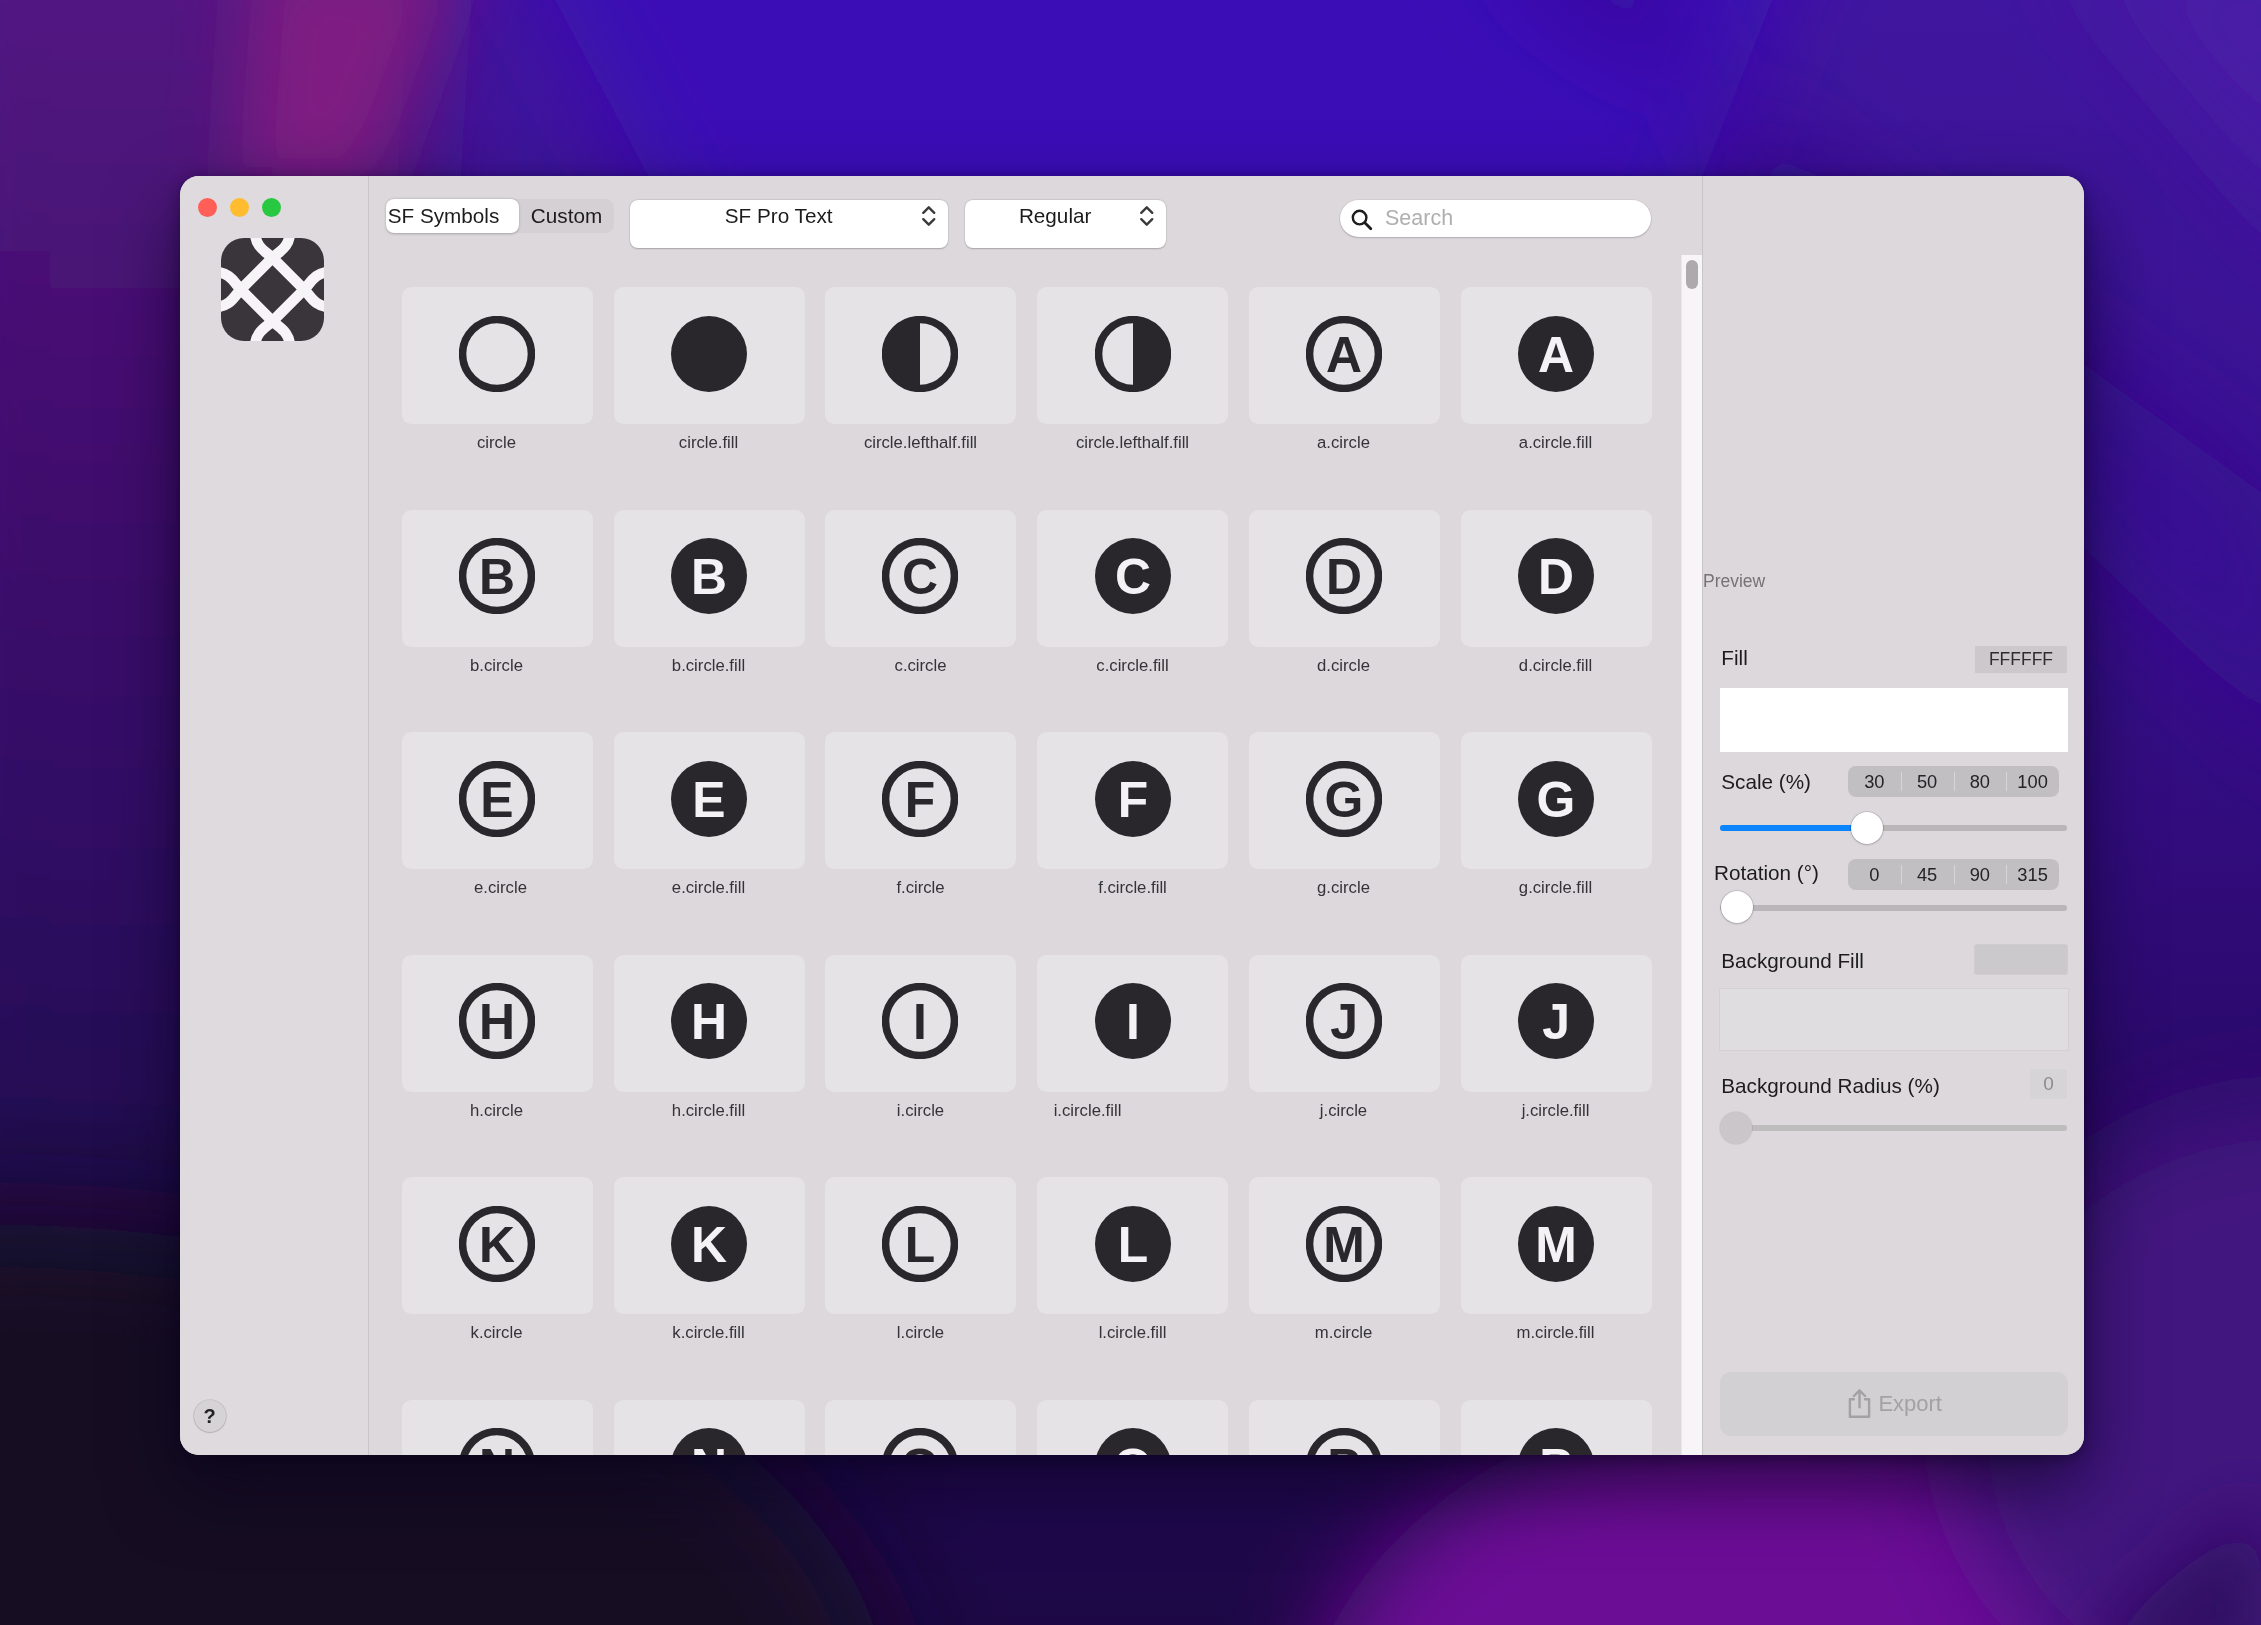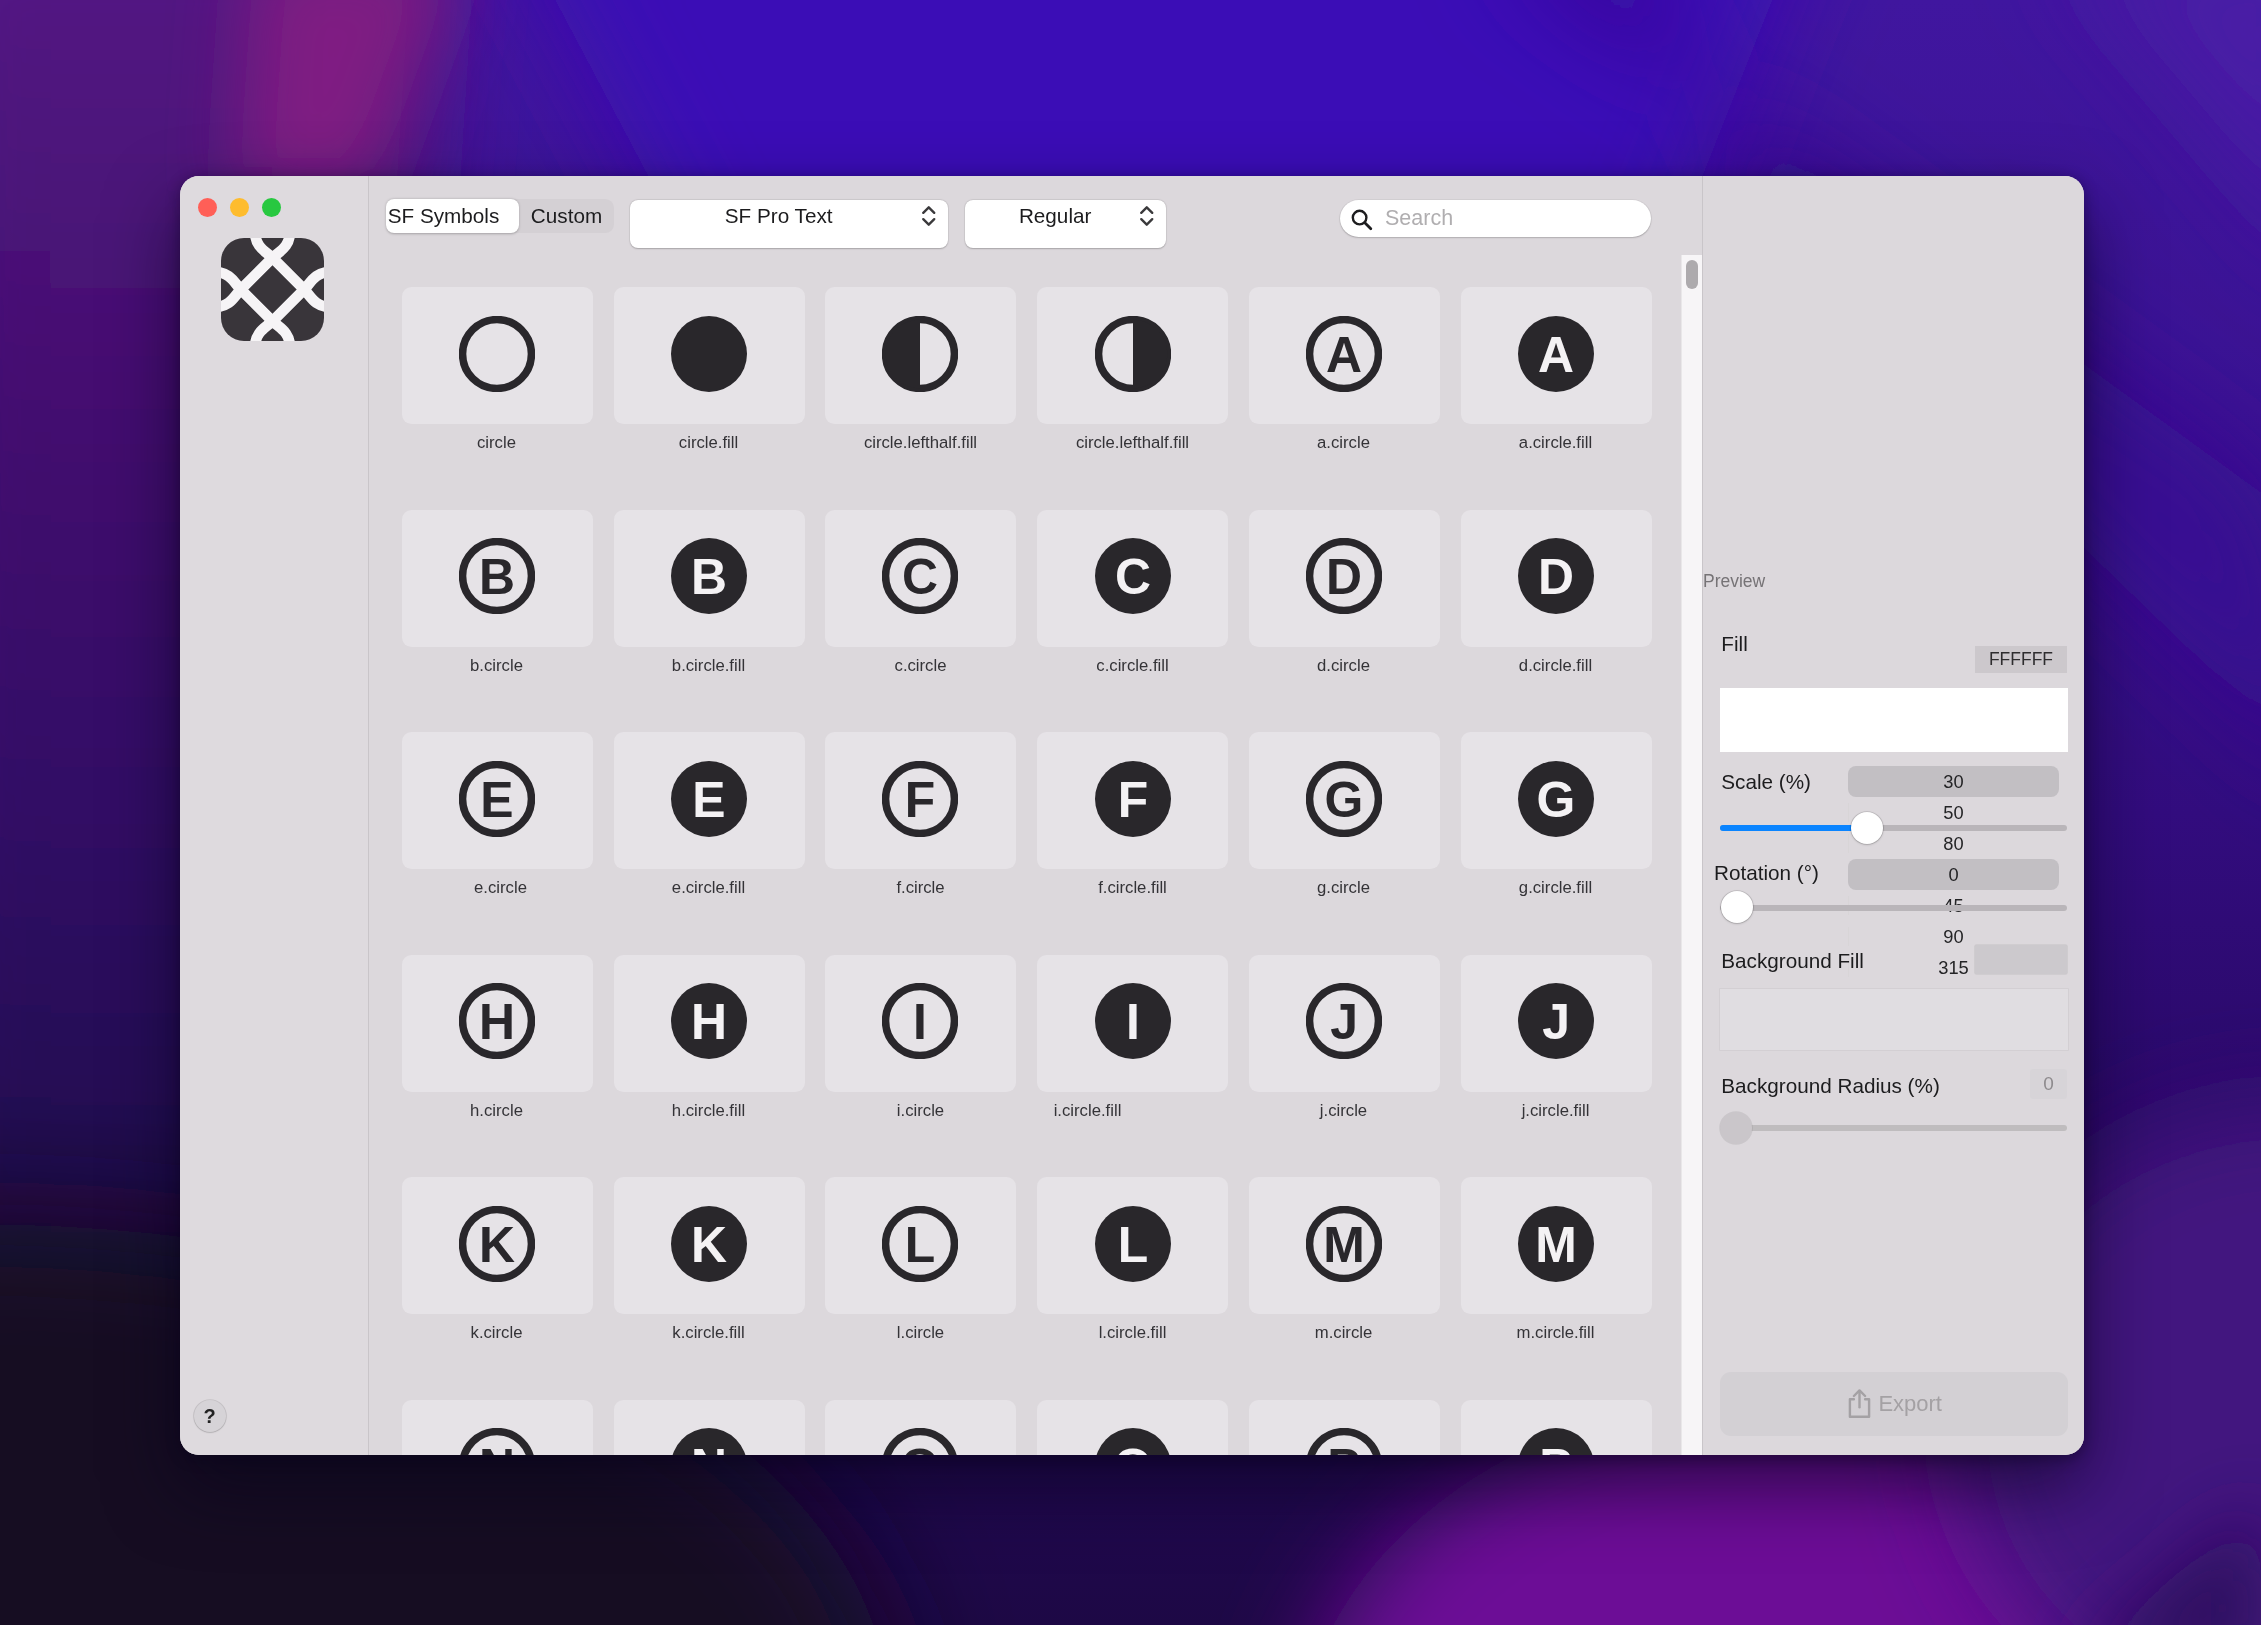--- a/index.html
+++ b/index.html
@@ -15,21 +15,21 @@
 .popup{position:absolute;top:24px;height:48px;background:#fff;border-radius:8px;box-shadow:0 0.8px 1.6px rgba(0,0,0,.22),0 0 0 0.8px rgba(0,0,0,.04);}
 .popup .t{position:absolute;left:0;width:calc(100% - 20.7px);top:0;height:32px;line-height:32px;font-size:20.7px;color:#1c1c1e;text-align:center;}
 .popup svg{position:absolute;right:11px;top:4.8px;}
 .search{position:absolute;left:1160px;top:24px;width:311px;height:37px;background:#fff;border-radius:18.7px;box-shadow:0 0.8px 1.6px rgba(0,0,0,.22),0 0 0 0.8px rgba(0,0,0,.04);}
 .search .ph{position:absolute;left:45px;top:0;height:37px;line-height:37px;font-size:21.5px;color:#b0aeb0;}
 .sbtrack{position:absolute;left:1501px;top:79px;width:21.5px;height:1201px;background:#f7f5f7;border-left:0.8px solid #e9e7e9;}
 .sbthumb{position:absolute;left:1506px;top:84px;width:12px;height:29px;background:#adaaad;border-radius:6.4px;}
 .panel{position:absolute;left:1522px;top:0;width:382px;height:1279px;background:#dcd8dc;border-left:0.8px solid #c9c5c9;}
 .p{position:absolute;}
 .lab{font-size:20.7px;color:#1c1c1e;}
-.pseg{position:absolute;background:#c2bfc3;border-radius:8px;width:211px;height:31px;display:flex;flex-direction:column;}
+.pseg{position:absolute;background:#c2bfc3;border-radius:8px;width:211px;height:31px;display:flex;}
 .pseg div{flex:1;text-align:center;line-height:31px;font-size:18.3px;color:#242426;position:relative;}
 .pseg div+div:before{content:"";position:absolute;left:0;top:6.4px;bottom:6.4px;width:0.8px;background:#d8d5d7;}
 .track{position:absolute;height:5.6px;border-radius:3.2px;background:#b9b5b9;}
 .knob{position:absolute;width:32px;height:32px;border-radius:50%;background:#fff;box-shadow:0 0 0 0.8px rgba(0,0,0,.12),0 0.8px 2.4px rgba(0,0,0,.2);}
 .export{position:absolute;left:16.7px;top:1196px;width:348px;height:64px;background:#d3d0d4;border-radius:11px;display:flex;align-items:center;justify-content:center;gap:4px;}
 .export span{font-size:22px;color:#a4a1a4;}
 .help{position:absolute;left:13.5px;top:1224px;width:32px;height:32px;border-radius:50%;background:#d6d3d7;box-shadow:0 0 0 0.8px rgba(0,0,0,.1),0 0.8px 1.6px rgba(0,0,0,.15);text-align:center;line-height:32px;font-size:20px;font-weight:bold;color:#222;}
 </style></head><body>
 <div class="wall">
     <svg width="2261" height="1626" viewBox="0 0 2846 2046" preserveAspectRatio="none" style="position:absolute;inset:0">
@@ -323,21 +323,21 @@
     </svg>
 <div class="cell" style="left:1281px;top:1224px"></div>
 <svg class="cicon" style="left:1338px;top:1252px" width="76" height="76" viewBox="0 0 96 96">
       <circle cx="48" cy="48" r="48" fill="#29272b"></circle>
       <text x="48" y="71" text-anchor="middle" font-family="Liberation Sans, sans-serif" font-size="63" font-weight="bold" fill="#f4f2f4">P</text>
     </svg>
  <div class="sbtrack"></div>
  <div class="sbthumb"></div>
  <div class="panel">
   <div class="p" style="left:0;top:395px;width:382px;text-align:left;font-size:17.5px;color:#767376">Preview</div>
-  <div class="p lab" style="left:18.3px;top:456px">Fill</div>
+  <div class="p lab" style="left:18.3px;top:470px">Fill</div>
   <div class="p" style="left:272px;top:470px;width:92px;height:27px;background:#ccc8cc;text-align:center;line-height:27px;font-size:17.5px;color:#2e2d2f">FFFFFF</div>
   <div class="p" style="left:16.7px;top:512px;width:348px;height:64px;background:#fff"></div>
   <div class="p lab" style="left:18.3px;top:594px">Scale (%)</div>
   <div class="pseg" style="left:145px;top:590px">
         <div>30</div>
         <div>50</div>
         <div>80</div>
         <div>100</div>
       </div>
   <div class="track" style="left:16.7px;top:649px;width:347px"></div>

